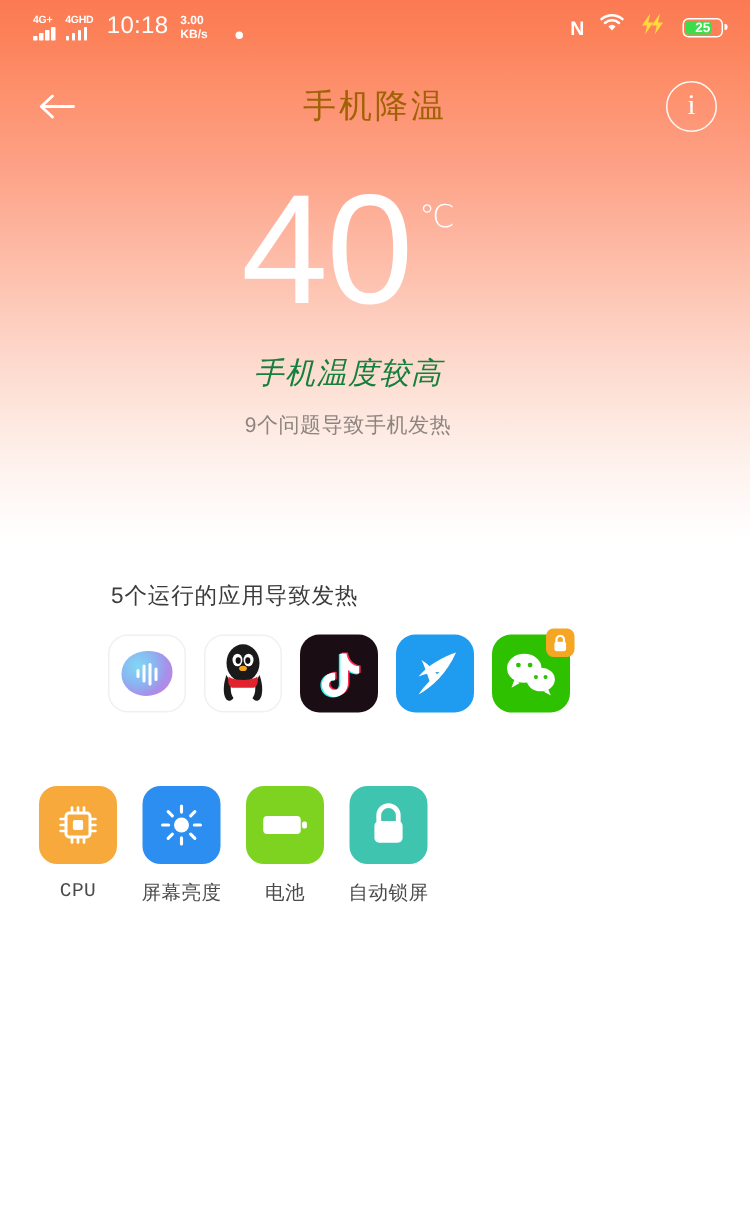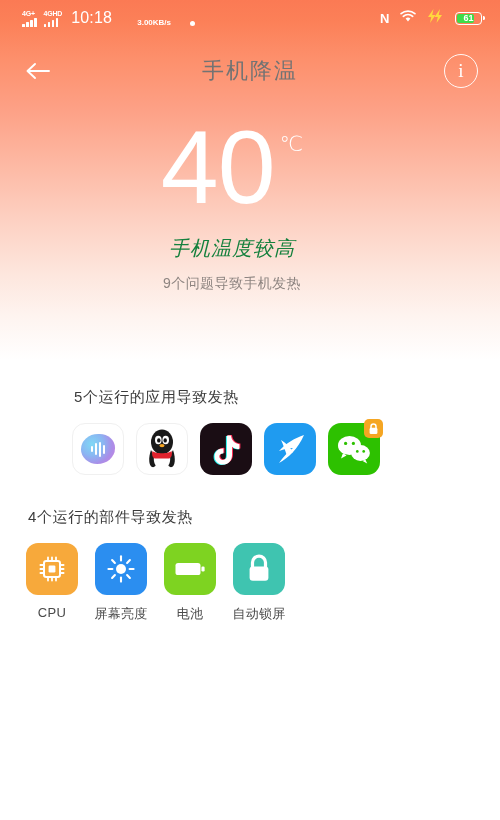--- a/index.html
+++ b/index.html
@@ -94,25 +94,25 @@
   .signal-bars i:nth-child(4) { height: 9px; }
 
   #status-time {
     font-size: 16px;
     font-weight: 500;
     letter-spacing: 0.2px;
     margin-left: 2px;
   }
   .net-speed {
     display: flex;
-    flex-direction: row;
+    flex-direction: column;
     line-height: 1.05;
     font-size: 8px;
     font-weight: bold;
-    margin-left: 18px;
+    margin-left: 1px;
   }
   .dot-indicator {
     width: 5px; height: 5px;
     border-radius: 50%;
     background: #ffffff;
     margin-left: 12px;
     margin-bottom: 1px;
   }
   .nfc-icon {
     font-size: 13px;
@@ -170,21 +170,21 @@
     width: 40px; height: 40px;
     display: flex;
     align-items: center;
     justify-content: center;
     cursor: pointer;
   }
   #page-title {
     position: absolute;
     left: 0; right: 0;
     text-align: center;
-    color: #737373;
+    color: #a16207;
     font-size: 22px;
     letter-spacing: 2px;
     pointer-events: none;
   }
   #info-button {
     margin-left: auto;
     margin-right: 22px;
     width: 34px; height: 34px;
     border: 1.8px solid rgba(255,255,255,0.92);
     border-radius: 50%;
@@ -389,21 +389,21 @@
 
       <span class="bolt-icon">
         <svg width="17" height="14" viewBox="0 0 17 14">
           <path d="M6.5 0 L1 8 H4.3 L3 14 L8.5 6 H5.2 Z" fill="#ffd83d"></path>
           <path d="M13 0 L7.5 8 H10.8 L9.5 14 L15 6 H11.7 Z" fill="#ffd83d"></path>
         </svg>
       </span>
 
       <span class="battery">
         <span class="battery-fill"></span>
-        <span class="battery-text">61</span>
+        <span class="battery-text">25</span>
       </span>
     </div>
   </div>
 
   <div id="title-bar">
     <div id="back-button">
       <svg width="26" height="20" viewBox="0 0 26 20">
         <path d="M10 3 L2.5 10 L10 17 M2.5 10 H24" stroke="#ffffff" stroke-width="1.9" fill="none" stroke-linecap="round" stroke-linejoin="round"></path>
       </svg>
     </div>
@@ -493,24 +493,23 @@
               <rect x="1.6" y="4.8" width="7.8" height="6.3" rx="1.4" fill="#ffffff"></rect>
             </svg>
           </span>
         </div>
       </div>
 
     </div>
   </div>
 
   <div class="section" id="components-section">
-    <div class="section-title">4个运行的部件导致发热</div>
     <div class="icon-row" style="gap:17px;">
 
-      <div class="icon-cell" style="width:52px;">
+      <div class="icon-cell" style="width:52px;font-family:Liberation Mono, monospace;">
         <div class="comp-tile" style="background:#f7a93b;">
           <svg width="30" height="30" viewBox="0 0 30 30">
             <rect x="7" y="7" width="16" height="16" rx="2.2" stroke="#ffffff" stroke-width="2" fill="none"></rect>
             <rect x="11.6" y="11.6" width="6.8" height="6.8" rx="1.2" fill="#ffffff"></rect>
             <g stroke="#ffffff" stroke-width="1.8" stroke-linecap="round">
               <path d="M11 7 V3.4"></path>
                 <path d="M15 7 V3.4"></path>
                 <path d="M19 7 V3.4"></path>
               <path d="M11 23 V26.6"></path>
                 <path d="M15 23 V26.6"></path>

